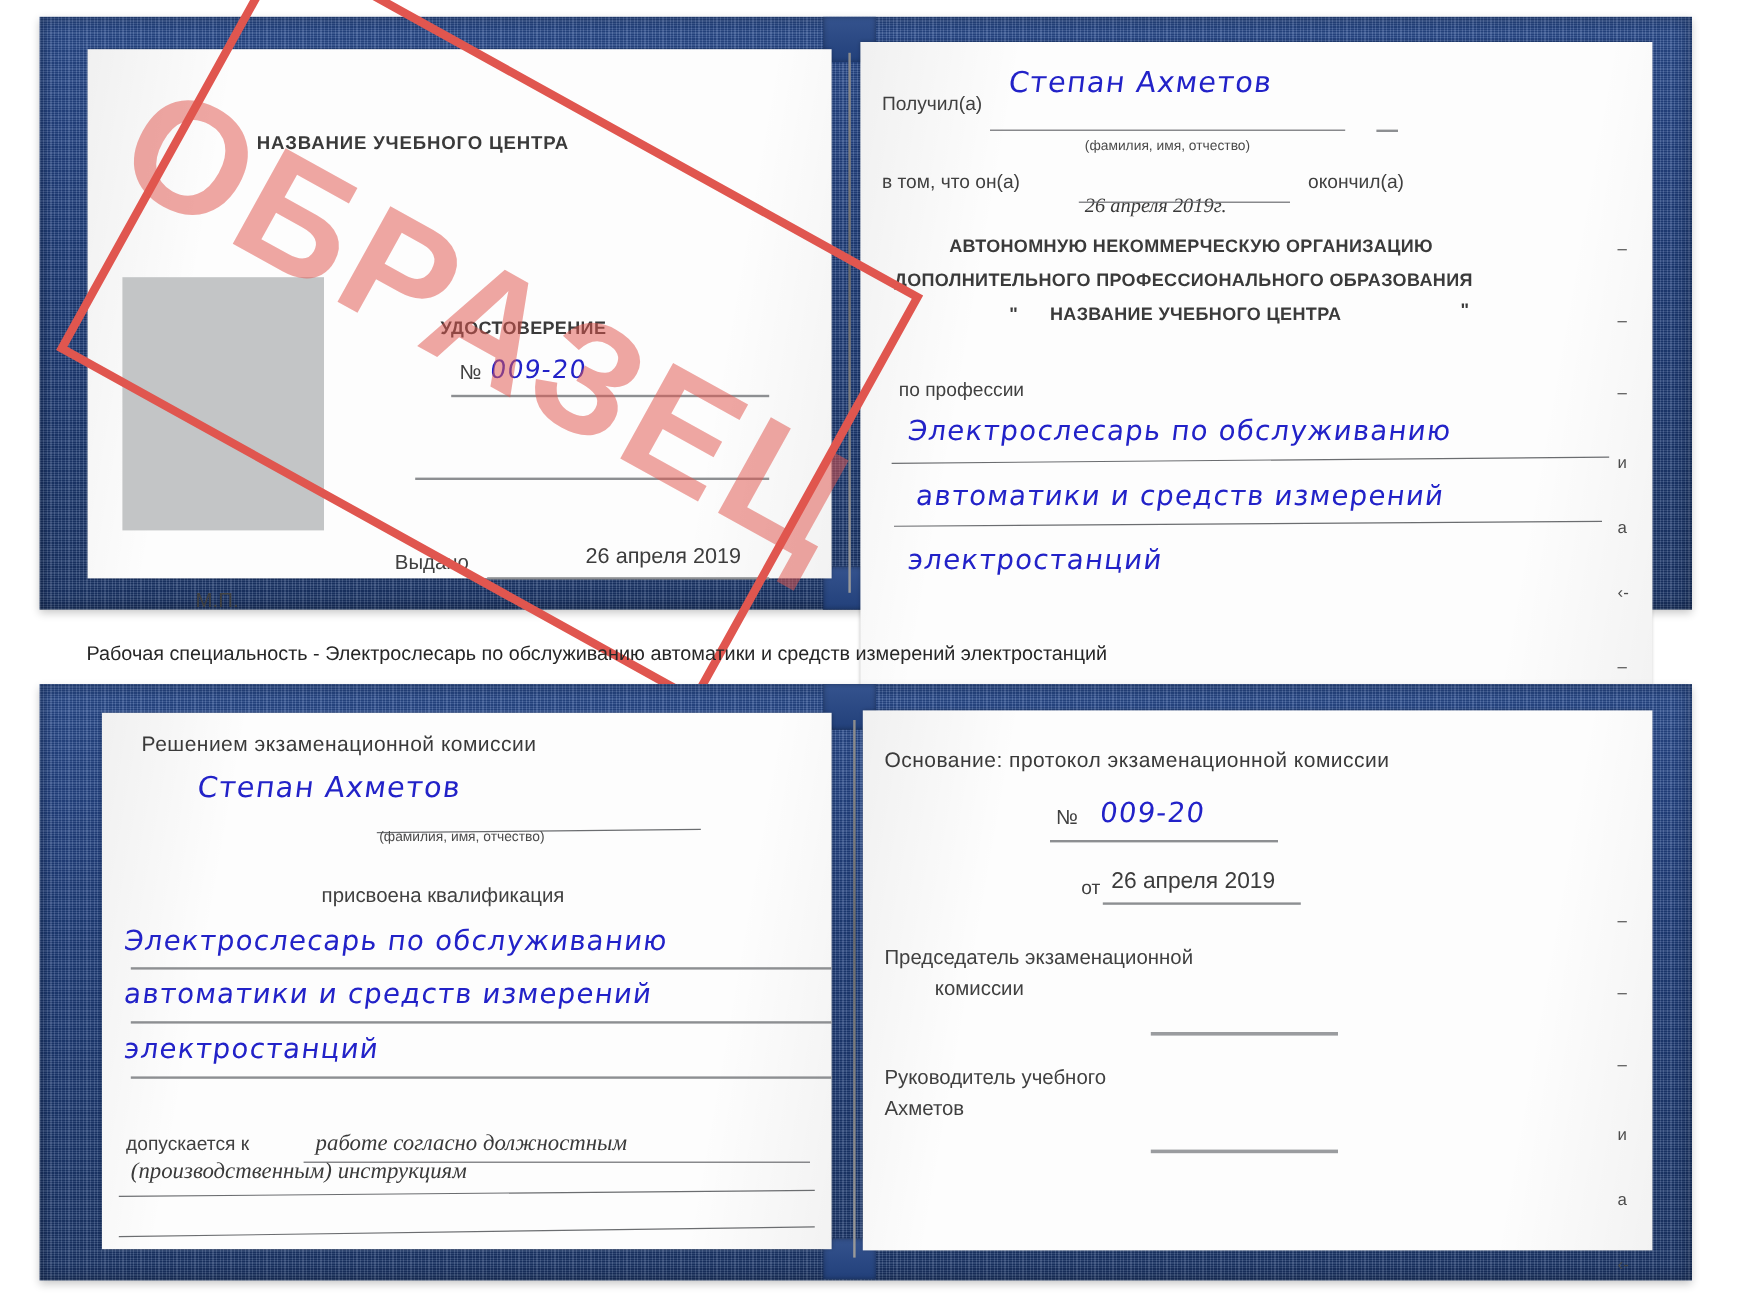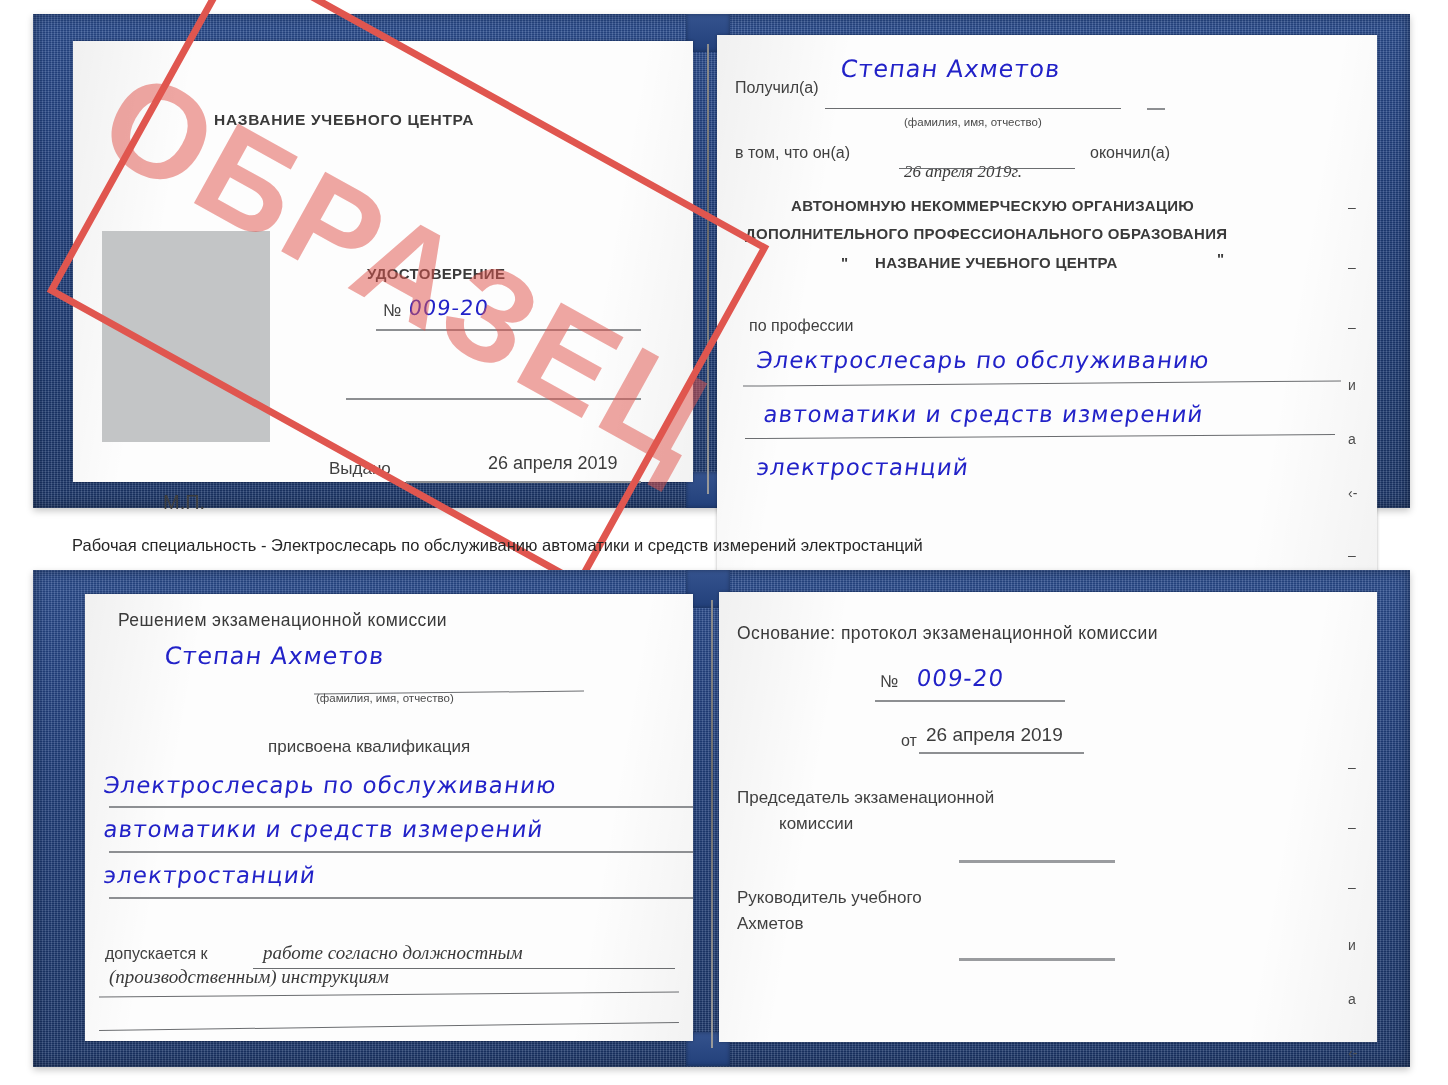--- a/index.html
+++ b/index.html
@@ -165,21 +165,21 @@
   <div class="rule" style="left:303px; top:288px; width:265px;"></div>
 
   <div class="rule" style="left:273px; top:357px; width:295px;"></div>
 
   <div class="txt lbl" style="left:256px; top:418px; font-size:17px;">Выдано</div>
   <div class="txt lbl" style="left:415px; top:412px; font-size:18px; color:#3c3c3c;">26 апреля 2019</div>
   <div class="rule" style="left:333px; top:440px; width:235px;"></div>
 
   <div class="photo-box" style="left:29px; top:190px; width:168px; height:211px;"></div>
 
-  <div class="txt lbl" style="left:90px; top:450px; font-size:20px;">М.П.</div>
+  <div class="txt lbl" style="left:90px; top:450px; font-size:17px;">М.П.</div>
 </div>
 
 <div class="spine-line" style="left:707px; top:44px; height:450px;"></div>
 
 <div class="page" style="left:717px; top:35px; width:660px; height:575px;">
   <div class="page-sheen"></div>
 
   <div class="txt lbl" style="left:18px; top:44px; font-size:16px;">Получил(а)</div>
   <div class="txt hand" style="left:122px; top:21px; font-size:24px;">Степан Ахметов</div>
   <div class="rule-dark rule" style="left:108px; top:73px; width:296px;"></div>

